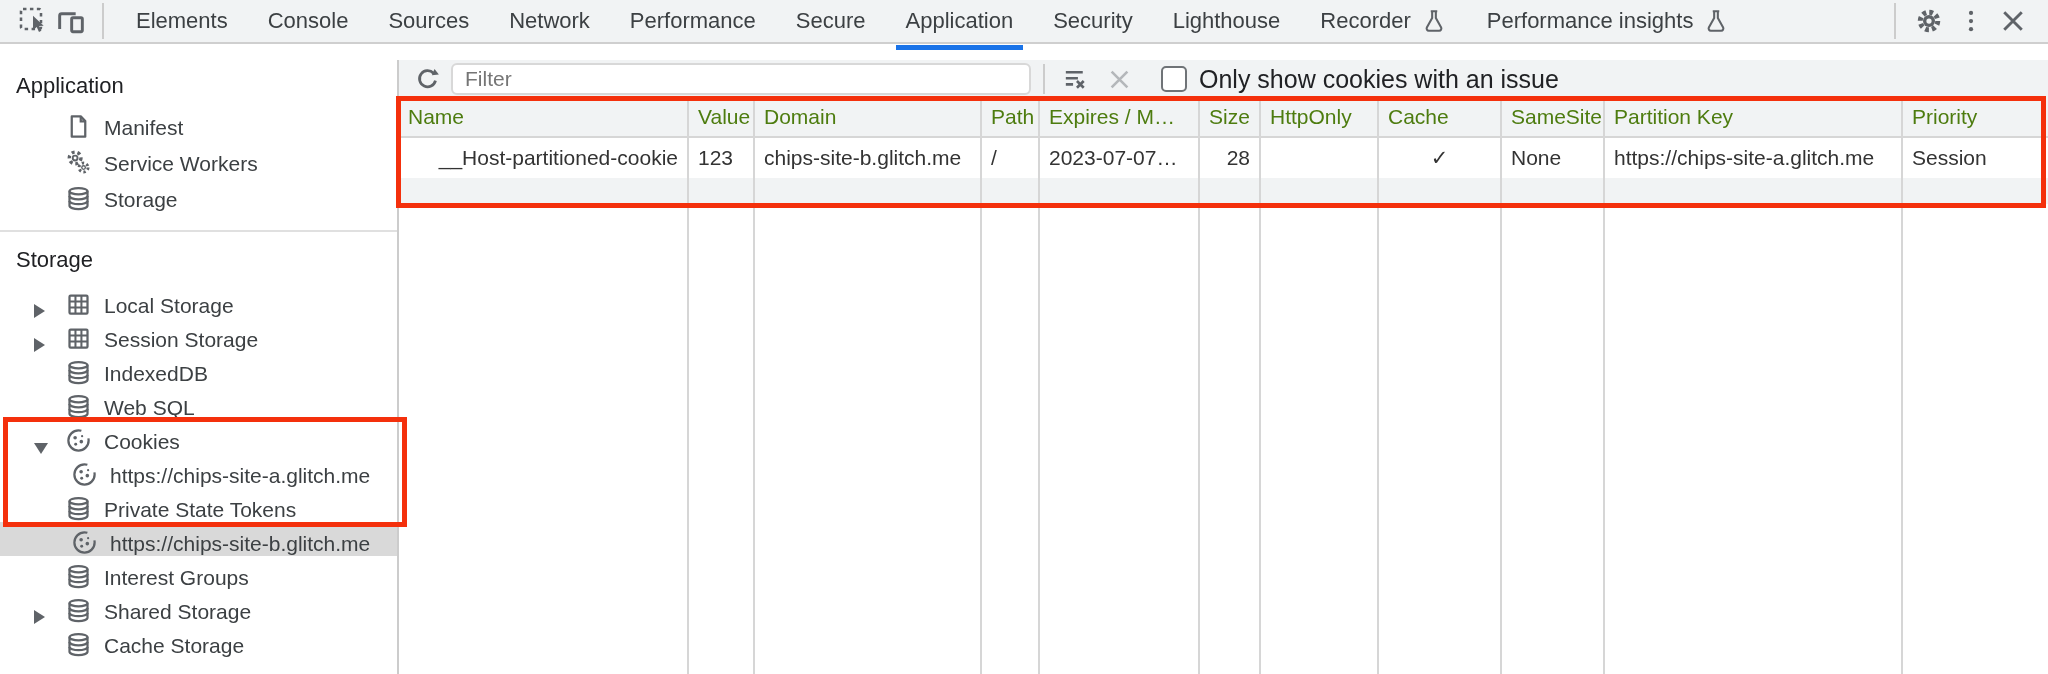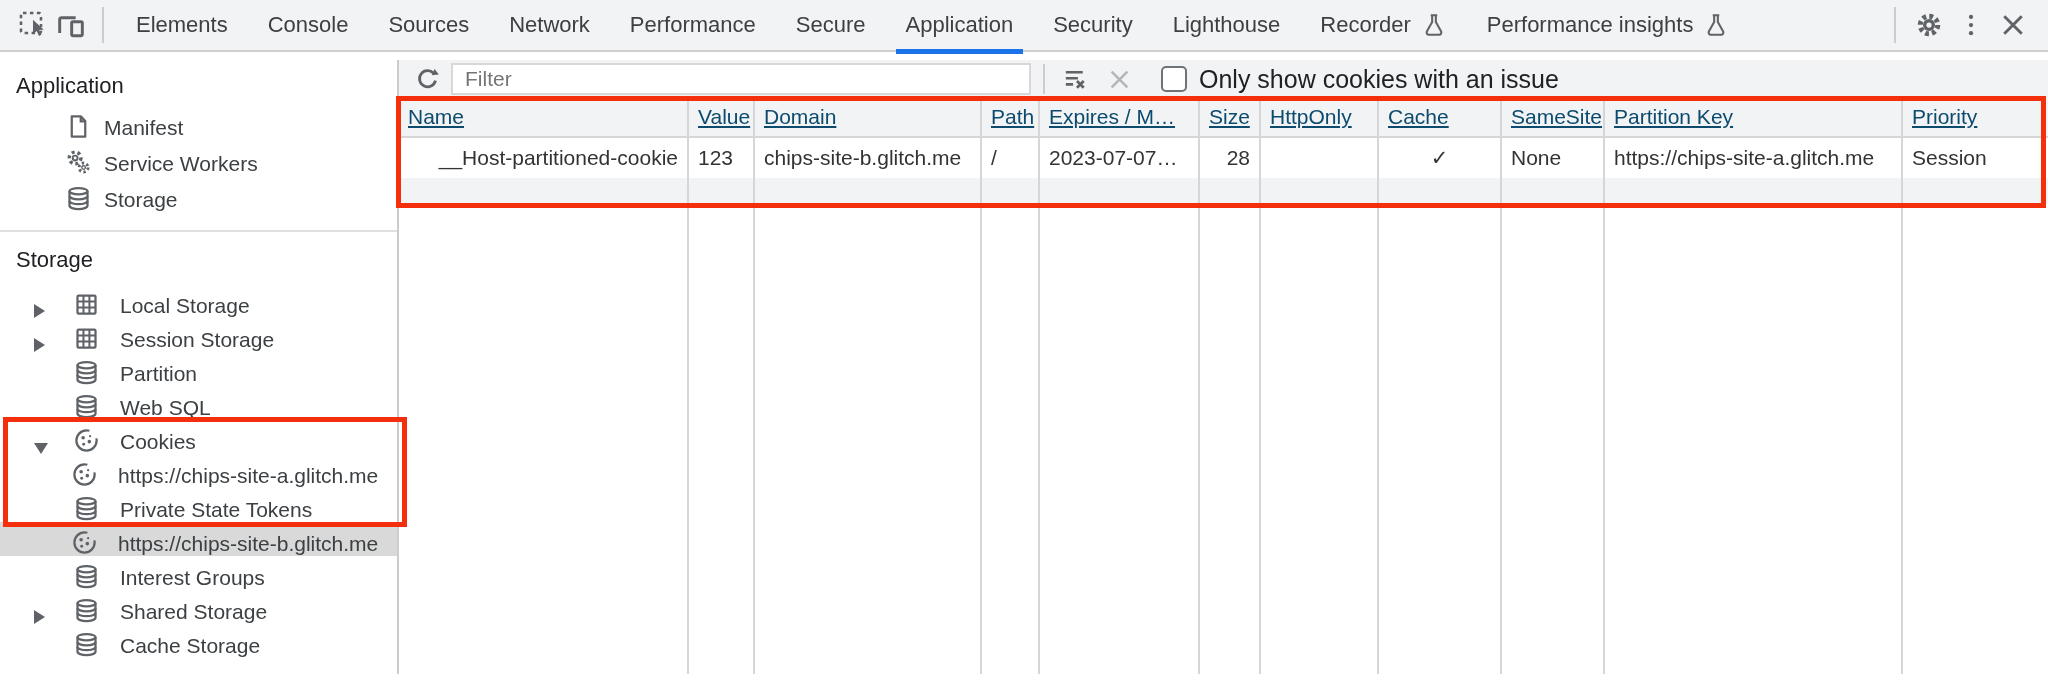--- a/index.html
+++ b/index.html
@@ -6,21 +6,21 @@
   html,body { width:2048px; height:674px; }
   body {
     font-family: "Liberation Sans", sans-serif;
     background:#fff; color:#3c4043; overflow:hidden; position:relative;
   }
   svg.ic { display:block; }
   .ico { color:#5f6368; display:flex; align-items:center; justify-content:center; }
 
   
   .tabbar {
-    position:absolute; left:0; top:0; width:2048px; height:52px;
+    position:absolute; left:0; top:0; width:2048px; height:44px;
     background:#f1f3f4; border-bottom:2px solid #cfcfcf;
     display:flex; align-items:center; padding:0 14px;
   }
   .tb-btn { width:38px; height:44px; display:flex; align-items:center; justify-content:center; }
   .vsep { width:2px; height:36px; background:#ccc; margin:0 12px; }
   .tabs { display:flex; align-items:stretch; height:58px; }
   .tab {
     display:flex; align-items:center; padding:0 20px; font-size:22px; color:#3c4043;
     position:relative; white-space:nowrap;
   }
@@ -36,58 +36,58 @@
   .sidebar {
     position:absolute; left:0; top:60px; width:399px; bottom:0;
     background:#fff; border-right:2px solid #ccc; overflow:hidden;
   }
   .section-title { font-size:22px; color:#202124; padding:0 0 0 16px; height:36px; display:flex; align-items:center; }
   .sec1 { margin-top:8px; }
   .srow {
     height:36px; display:flex; align-items:flex-end; padding-left:34px; font-size:21px; color:#3c4043;
     white-space:nowrap;
   }
-  .srow.compact { height:34px;gap:8px; }
+  .srow.compact { height:34px; }
   .srow .arrow { width:30px; display:flex; align-items:center; }
   .srow .icon { width:28px; margin-right:12px; }
   .srow.child { padding-left:70px; }
   .srow.selected { background:#d9d9d9; }
   .tri-right { width:0; height:0; border-left:11px solid #5f6368; border-top:7px solid transparent; border-bottom:7px solid transparent; }
   .tri-down  { width:0; height:0; border-top:11px solid #5f6368; border-left:7px solid transparent; border-right:7px solid transparent; }
   .sdivider { height:2px; background:#e0e0e0; margin:18px 0 10px 0; }
 
   
   .main { position:absolute; left:399px; top:60px; right:0; bottom:0; background:#fff; }
   .cookie-toolbar {
     height:38px; background:#f1f3f4; display:flex; align-items:center; padding-left:10px;
   }
   .toolbar-btn { width:36px; height:36px; display:flex; align-items:center; justify-content:center; }
   .filter-input {
-    width:580px; height:32px; margin-left:6px; border:2px solid #d8d8d8; border-radius:0;
+    width:580px; height:32px; margin-left:6px; border:2px solid #d8d8d8; border-radius:6px;
     background:#fff; font-size:21px; font-family:"Liberation Sans",sans-serif; color:#3c4043; padding:0 12px; outline:none;
   }
   .filter-input::placeholder { color:#757575; opacity:1; }
   .tsep { width:2px; height:30px; background:#ccc; margin:0 12px; }
   .x-disabled { color:#b4b7ba; }
   .checkbox { width:26px; height:26px; border:2px solid #6f7377; border-radius:5px; background:#fff; margin-left:24px; }
   .cb-label { font-size:25px; color:#202124; margin-left:12px; white-space:nowrap; }
 
   
   .cookie-table {
     position:absolute; left:0; top:38px; right:0; bottom:0;
     display:grid;
     grid-template-columns:290px 66px 227px 58px 160px 61px 118px 123px 103px 298px 1fr;
     grid-template-rows:40px 40px 26px 1fr;
   }
   .cell {
     border-right:2px solid #d6d6d6; font-size:21px; display:flex; align-items:center;
     padding:0 9px; overflow:hidden; white-space:nowrap;
   }
   .cell.last { border-right:none; }
-  .hcell { background:#f1f3f4; border-bottom:2px solid #d6d6d6; color:#0c4a6e;text-decoration:underline; }
+  .hcell { background:#f1f3f4; border-bottom:2px solid #d6d6d6; color:#4d7c0f; }
   .dcell { background:#fff; color:#333;text-align:right; }
   .scell { background:#f1f3f4; }
   .fcell { background:#fff; }
   .al-right { justify-content:flex-end; }
   .al-center { justify-content:center; }
 
   
   .annot { position:absolute; border:5px solid #f4300c; pointer-events:none; z-index:10; }
   .annot-sidebar { left:3px; top:417px; width:404px; height:110px; }
   .annot-table { left:396px; top:96px; width:1650px; height:112px; }
@@ -276,21 +276,21 @@
       </span>
     <span>Session Storage</span>
   </div>
   <div class="srow compact">
     <span class="arrow"></span>
     <span class="icon ico">
         <svg class="ic" width="27" height="27">
           <use href="#i-db"></use>
         </svg>
       </span>
-    <span>Partition</span>
+    <span>IndexedDB</span>
   </div>
   <div class="srow compact">
     <span class="arrow"></span>
     <span class="icon ico">
         <svg class="ic" width="27" height="27">
           <use href="#i-db"></use>
         </svg>
       </span>
     <span>Web SQL</span>
   </div>

